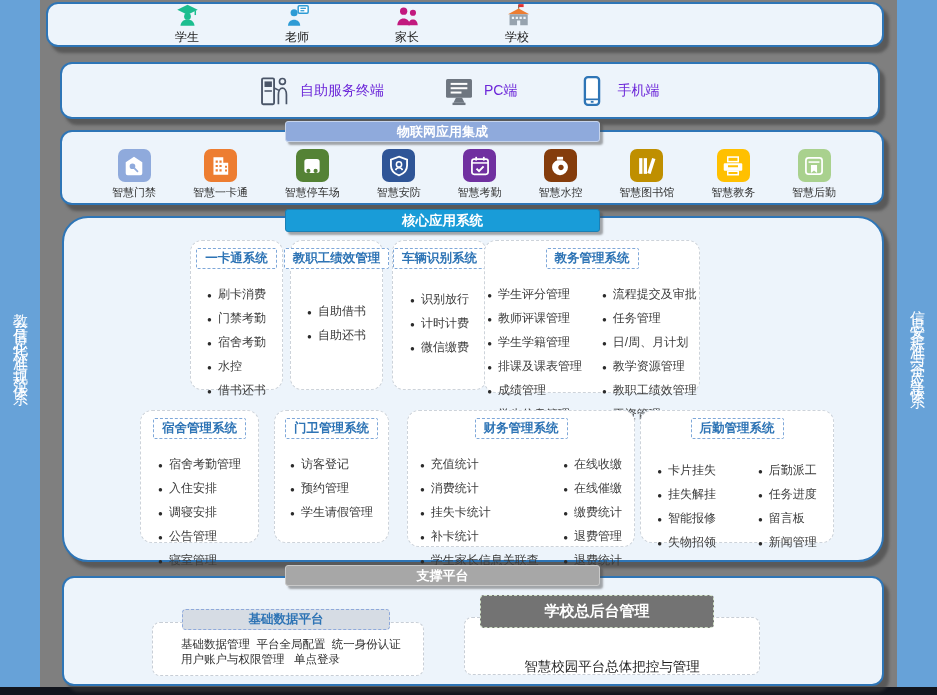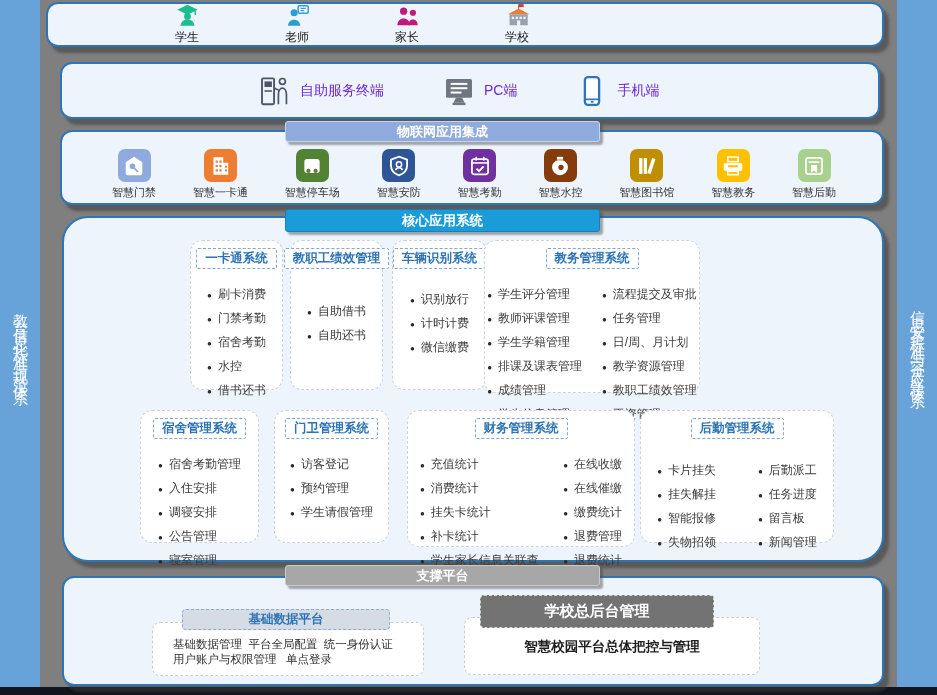--- a/index.html
+++ b/index.html
@@ -80,30 +80,30 @@
   .b8 li{font-size:11.5px;line-height:17px;}
   .b8 .sysbox-body{gap:26px;padding-top:12px;}
 
   
   .base-pill{position:absolute;left:118px;top:31px;width:208px;height:21px;z-index:3;
              background:#D6DCE4;border:1px dashed #8EA9DB;color:#2E74B5;font-weight:bold;
              font-size:12.5px;display:flex;align-items:center;justify-content:center;
              box-sizing:border-box;border-radius:4px;}
   .base-box{position:absolute;left:88px;top:44px;width:272px;height:54px;background:#fff;
             border:1.5px dashed #C8CED6;border-radius:8px;box-sizing:border-box;
-            padding:14px 6px 0 20px;}
+            padding:14px 6px 0 28px;}
   .base-lines{list-style:none;margin:0;padding:0;}
   .base-lines li{font-size:11.5px;color:#2f2f2f;line-height:15px;white-space:pre;}
   .admin-bar{position:absolute;left:416px;top:17px;width:234px;height:33px;z-index:3;
              background:#548235;border:1px dashed #CFE0C6;border-radius:4px;color:#fff;
              font-weight:bold;font-size:15px;display:flex;align-items:center;justify-content:center;
              box-sizing:border-box;}
   .admin-box{position:absolute;left:400px;top:39px;width:296px;height:58px;background:#fff;
              border:1.5px dashed #C8CED6;border-radius:8px;box-sizing:border-box;text-align:center;}
-  .admin-text{margin-top:20px;font-size:13.5px;font-weight:bold;color:#1f1f1f;}
+  .admin-text{margin-top:40px;font-size:13.5px;font-weight:normal;color:#1f1f1f;}
 </style>
 </head>
 <body>
 
 <div class="stage">
 
   <div class="rail rail-left">
     <span class="rail-text">教育信息化标准与规范体系</span>
   </div>
   <div class="rail rail-right">

